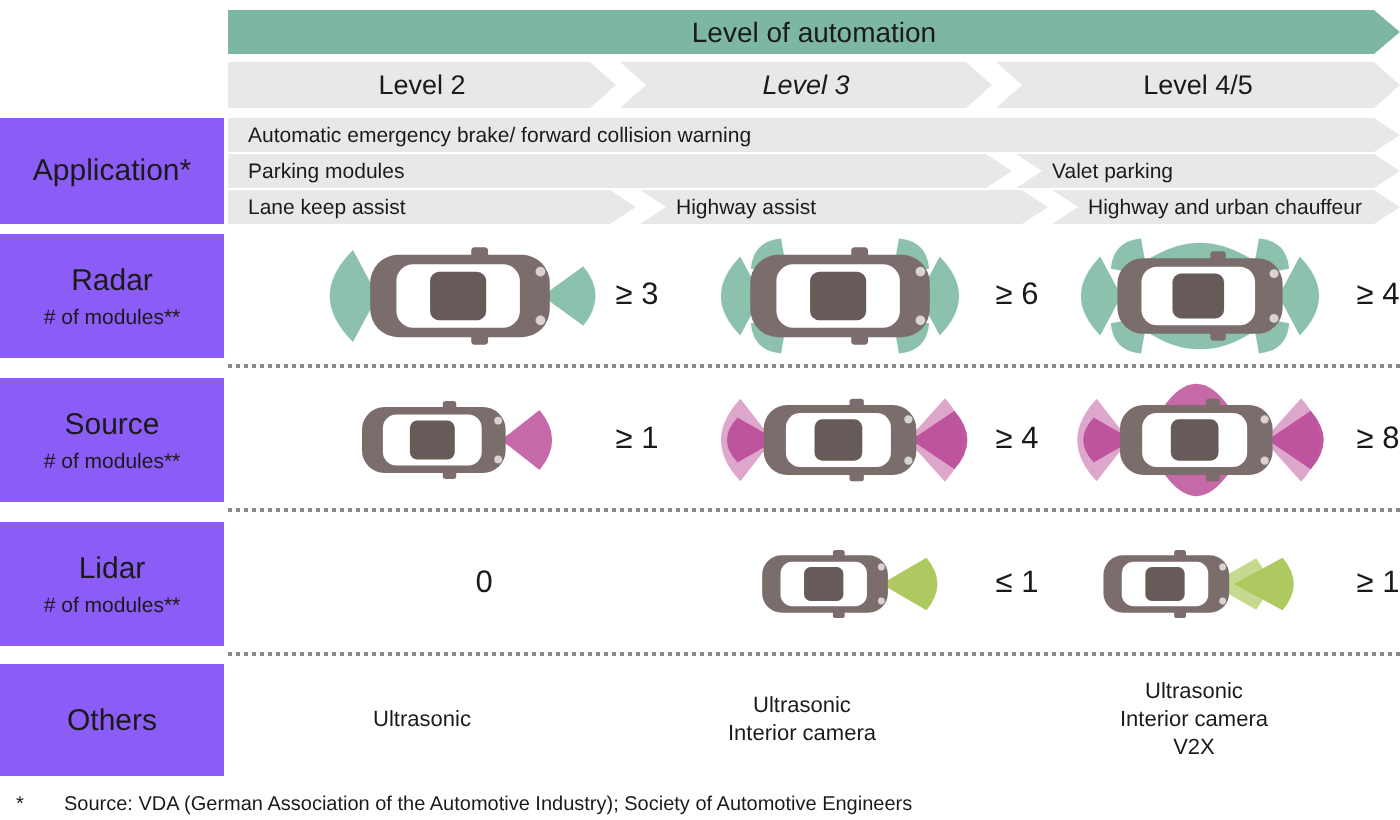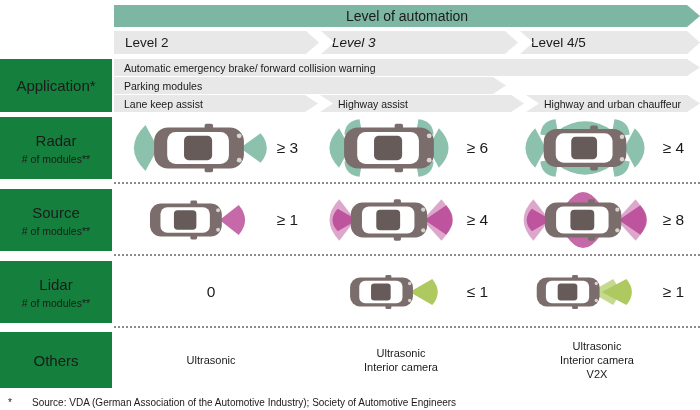--- a/index.html
+++ b/index.html
@@ -4,52 +4,52 @@
 <style>
   html,body{margin:0;padding:0;background:#fff;}
   body{width:700px;height:410px;font-family:"Liberation Sans",sans-serif;color:#1a1a1a;overflow:hidden;}
   .page{position:relative;width:700px;height:410px;}
 
   
   .arrow{position:relative;display:flex;align-items:center;
          clip-path:polygon(0 0,calc(100% - 13px) 0,100% 50%,calc(100% - 13px) 100%,0 100%);}
   .arrow.notch{clip-path:polygon(0 0,calc(100% - 13px) 0,100% 50%,calc(100% - 13px) 100%,0 100%,13px 50%);}
   .arrow.gray{background:#e8e8e8;}
-  .arrow.center{justify-content:flex-start;padding-left:11px;}
+  .arrow.center{justify-content:center;}
 
   
   .banner-row{display:flex;margin-top:5px;height:22px;}
   .spacer{flex:0 0 114px;}
   .banner{flex:1;background:#7db6a3;font-size:14px;justify-content:center;}
 
   
   .levels-row{display:flex;margin-top:4px;height:23px;gap:2px;font-size:13.5px;}
   .levels-row .spacer{flex:0 0 112px;}
   .col-l2{flex:0 0 194px;}
   .col-l3{flex:0 0 186px;font-style:italic;}
   .col-l45{flex:1;}
 
   
   .app-row{display:flex;margin-top:5px;}
-  .label-box{flex:0 0 112px;background:#15803d;display:flex;flex-direction:column;
+  .label-box{flex:0 0 112px;background:#8b5cf6;display:flex;flex-direction:column;
              align-items:center;justify-content:center;text-align:center;}
   .label-main{font-size:15px;}
   .label-sub{font-size:10.5px;margin-top:4px;}
   .app-arrows{flex:1;margin-left:2px;display:flex;flex-direction:column;gap:1px;}
   .app-line{display:flex;gap:2px;height:17px;}
   .app-line .arrow{font-size:10.5px;padding-left:10px;}
   .app-line .arrow.notch{padding-left:18px;}
   .aw-full{flex:1;}
   .aw-l2l3{flex:0 0 382px;}
   .aw-l2{flex:0 0 194px;}
   .aw-l3{flex:0 0 186px;}
   .aw-rest{flex:1;}
 
   
-  .sensor-row{display:flex;margin-top:5px;height:62px;}
+  .sensor-row{display:flex;margin-top:5px;height:62px;gap:31px;}
   .cells{flex:1;margin-left:2px;display:flex;}
   .cell{display:flex;align-items:center;justify-content:center;gap:3px;}
   .cell.c2{flex:0 0 194px;}
   .cell.c3{flex:0 0 186px;}
   .cell.c45{flex:1;}
   .value{font-size:15.5px;white-space:nowrap;}
   .diagram{width:150px;height:58px;}
   .separator{height:0;border-top:2px dotted #8a8a8a;margin:3px 0 0 114px;}
 
   
@@ -113,20 +113,23 @@
     <div class="app-arrows">
       <div class="app-line">
         <div class="arrow gray aw-full">
           <span>Automatic emergency brake/ forward collision warning</span>
         </div>
       </div>
       <div class="app-line">
         <div class="arrow gray aw-l2l3">
           <span>Parking modules</span>
         </div>
+        <div class="arrow gray notch aw-rest">
+          <span>Valet parking</span>
+        </div>
       </div>
       <div class="app-line">
         <div class="arrow gray aw-l2">
           <span>Lane keep assist</span>
         </div>
         <div class="arrow gray notch aw-l3">
           <span>Highway assist</span>
         </div>
         <div class="arrow gray notch aw-rest">
           <span>Highway and urban chauffeur</span>

